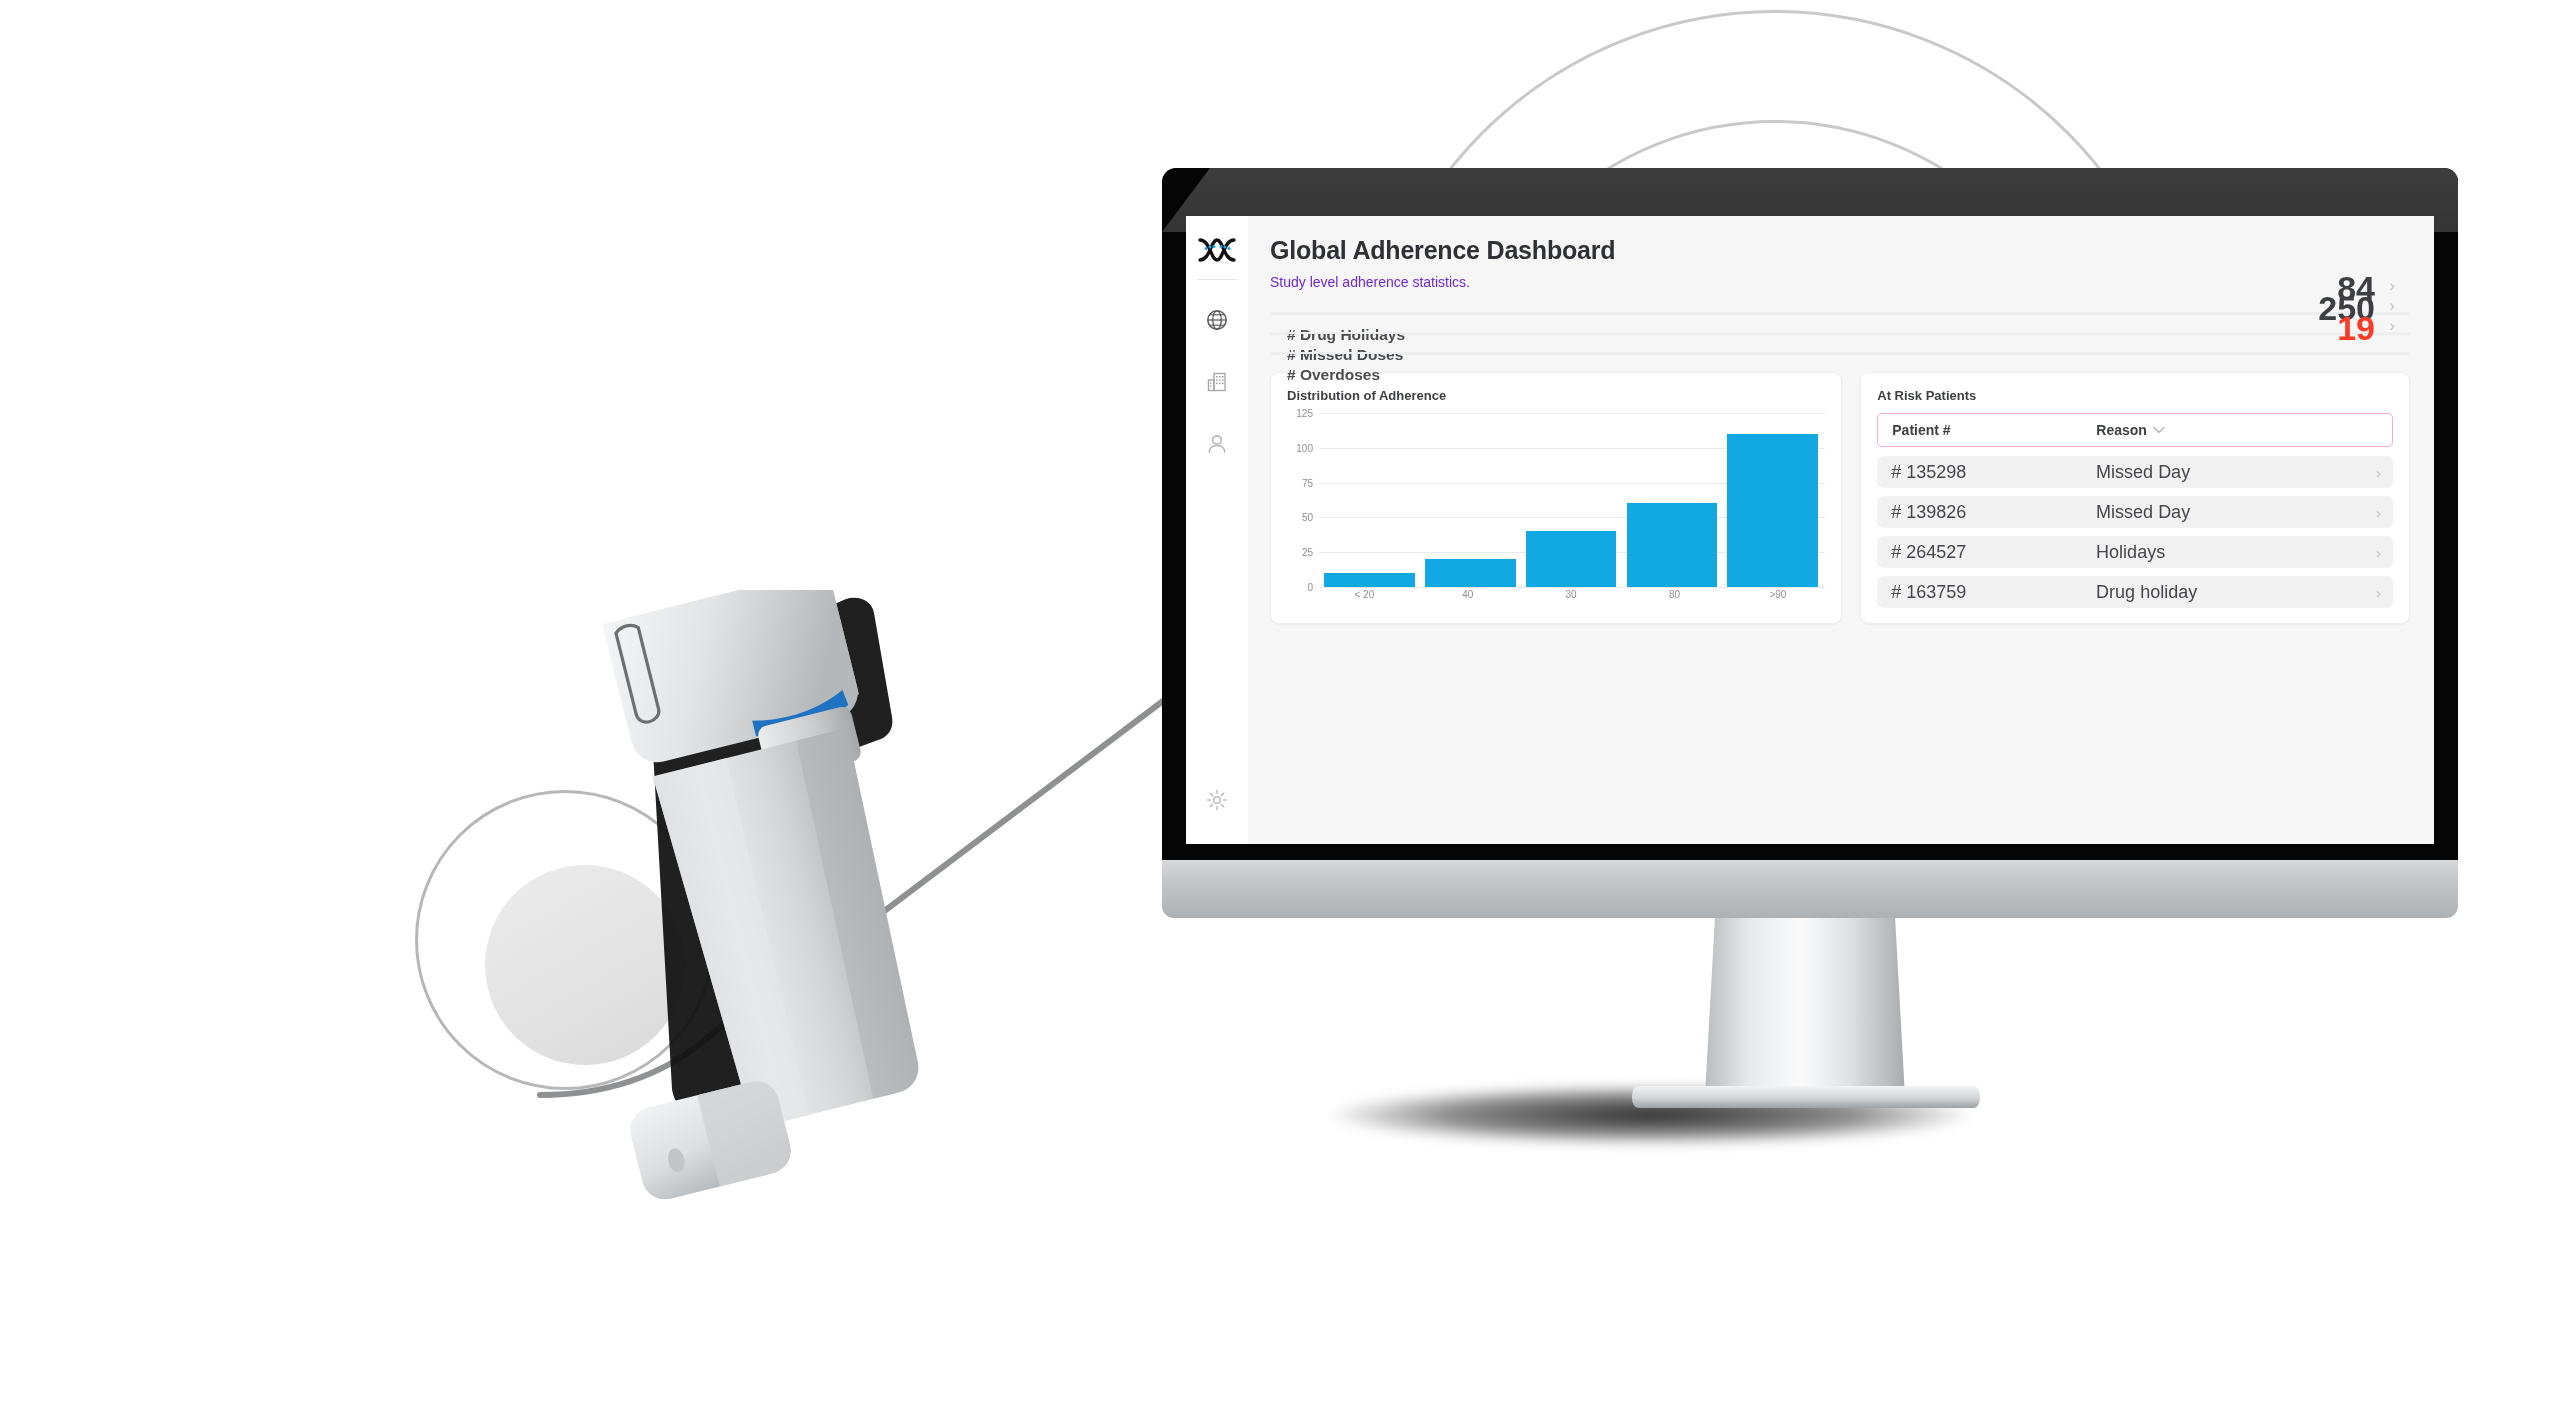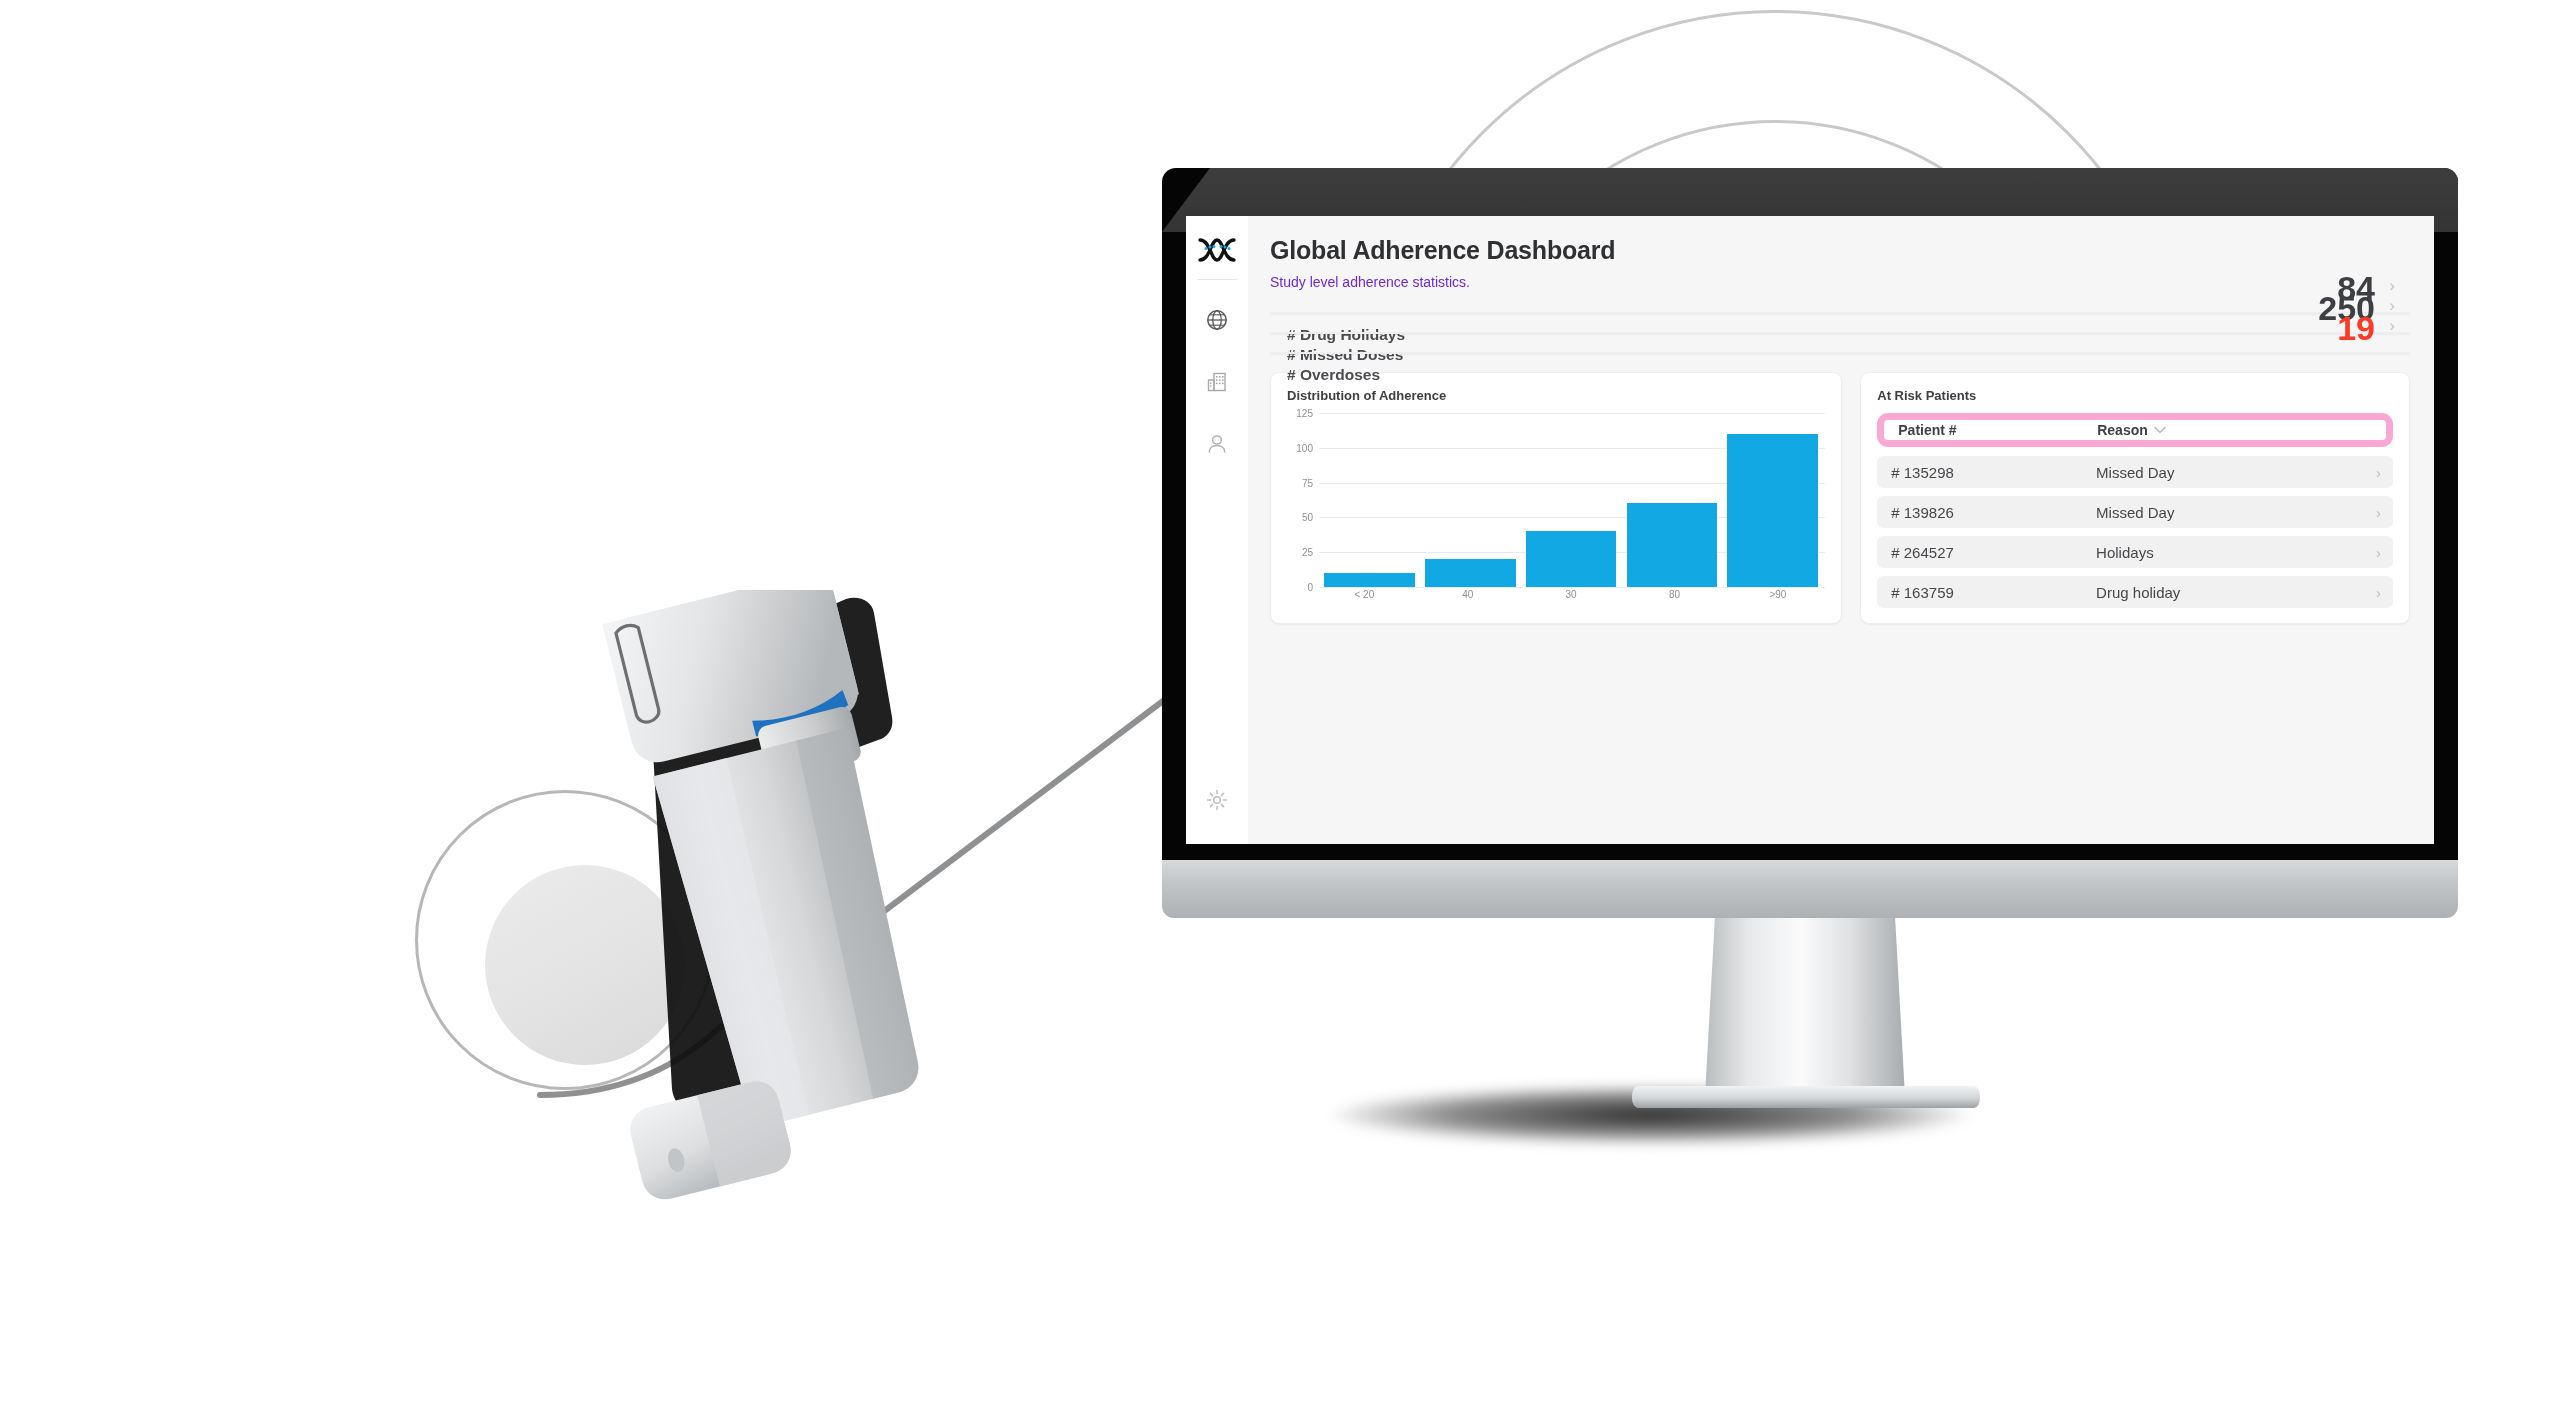--- a/index.html
+++ b/index.html
@@ -75,27 +75,27 @@
   .y-label{position:absolute;left:0;font-size:10px;color:#8e9093;transform:translateY(-50%);width:26px;text-align:right;}
   .gridline{position:absolute;left:32px;right:0;height:1px;background:#e9eaeb;}
   .plot{position:absolute;left:32px;right:2px;top:0;bottom:22px;display:flex;align-items:flex-end;
         justify-content:space-around;}
   .bar-col{width:18%;display:flex;flex-direction:column;align-items:center;height:100%;justify-content:flex-end;}
   .bar{width:100%;background:#11a8e4;}
   .x-axis{position:absolute;left:32px;right:2px;bottom:0;height:20px;display:flex;justify-content:space-between;}
   .x-label{width:18%;text-align:center;font-size:10px;color:#8e9093;}
 
   
-  .tbl-head{display:flex;align-items:center;height:34px;border:7px solid #f9a8d4;border-radius:11px;
+  .tbl-head{display:flex;align-items:center;height:34px;border:1px solid #f9a8d4;border-radius:5px;
             padding:0 14px;box-sizing:border-box;margin-bottom:9px;}
   .th{font-size:14px;font-weight:bold;color:#3e3f42;display:flex;align-items:center;gap:6px;}
   .th-patient{flex:0 0 42%;}
   .tbl-row{display:flex;align-items:center;height:32px;background:#f1f1f2;border-radius:7px;
            padding:0 14px;box-sizing:border-box;margin-bottom:8px;position:relative;cursor:pointer;}
-  .td{font-size:15px;color:#46474a;}
+  .td{font-size:18px;color:#46474a;}
   .td-patient{flex:0 0 42%;}
   .row-chev{position:absolute;right:12px;color:#bcbdbf;font-size:15px;line-height:1;}
 
   
   .inhaler{position:absolute;left:560px;top:590px;width:520px;height:640px;}
 </style>
 </head>
 <body>
 
 <div class="stage">

